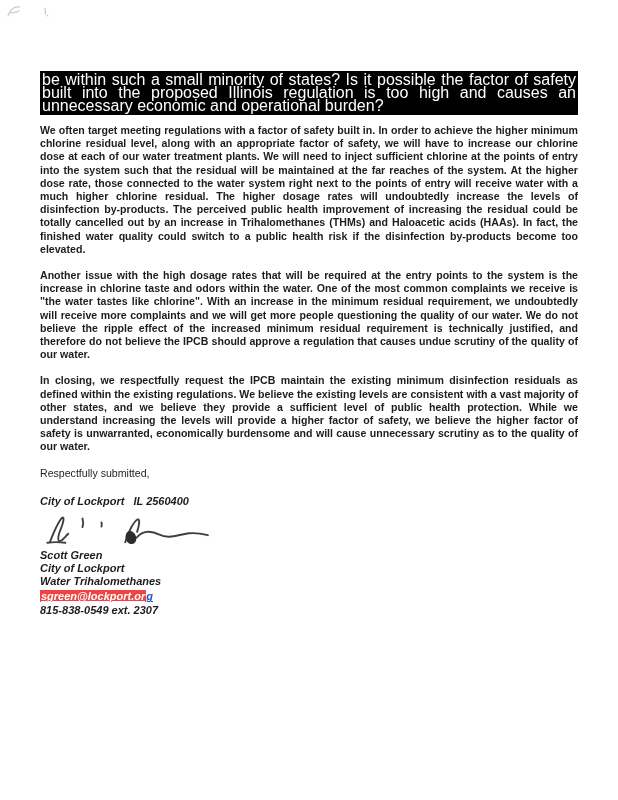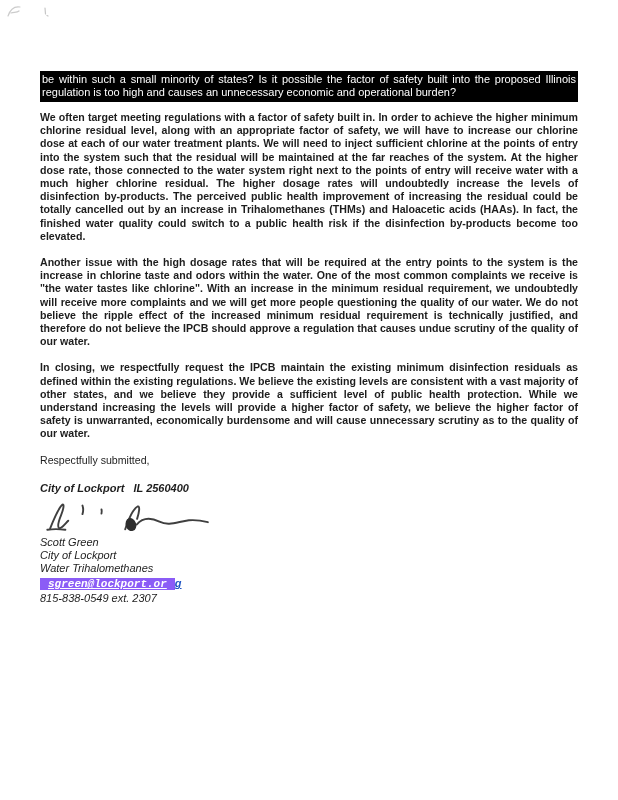--- a/index.html
+++ b/index.html
@@ -15,21 +15,21 @@
   .scan-artifact { position:absolute; pointer-events:none; }
   .content {
     position:absolute;
     left:40px; top:71px;
     width:538px;
   }
   .highlight-block {
     background:#000000;
     color:#ffffff;
     text-align:justify;
-    font-size:11px;
+    font-size:16px;
     line-height:13px;
     padding:2px 2px 3px 2px;
     margin:0 0 9px 0;
   }
   p.body {
     text-align:justify;
     font-size:10.6px;
     line-height:13.2px;
     margin:0 0 13px 0;
     font-weight:bold;
@@ -42,35 +42,34 @@
   .entity-line {
     font-weight:bold;
     font-style:italic;
     font-size:11px;
     line-height:13px;
     white-space:pre-wrap;
     margin:0 0 2px 0;
   }
   .signature-wrap { margin:1px 0 1px 2px; height:38px; }
   .sig-line {
-    font-weight:normal;
+    font-weight:bold;
     font-style:italic;
     font-size:11px;
     line-height:13.2px;
   }
   .email-line { line-height:13.2px; }
   .email-redacted {
-    background:#8b5cf6;
+    background:#ef4444;
     color:#ffffff;
     font-weight:bold;
     font-style:italic;
     font-size:11px;
     text-decoration:underline;
-    padding:0 8px;
-    font-family:Liberation Mono, monospace;
+    padding:0 1px;
   }
   .email-tail {
     color:#1f55c4;
     font-weight:bold;
     font-style:italic;
     font-size:11px;
     text-decoration:underline;
   }
 </style>
 </head>

